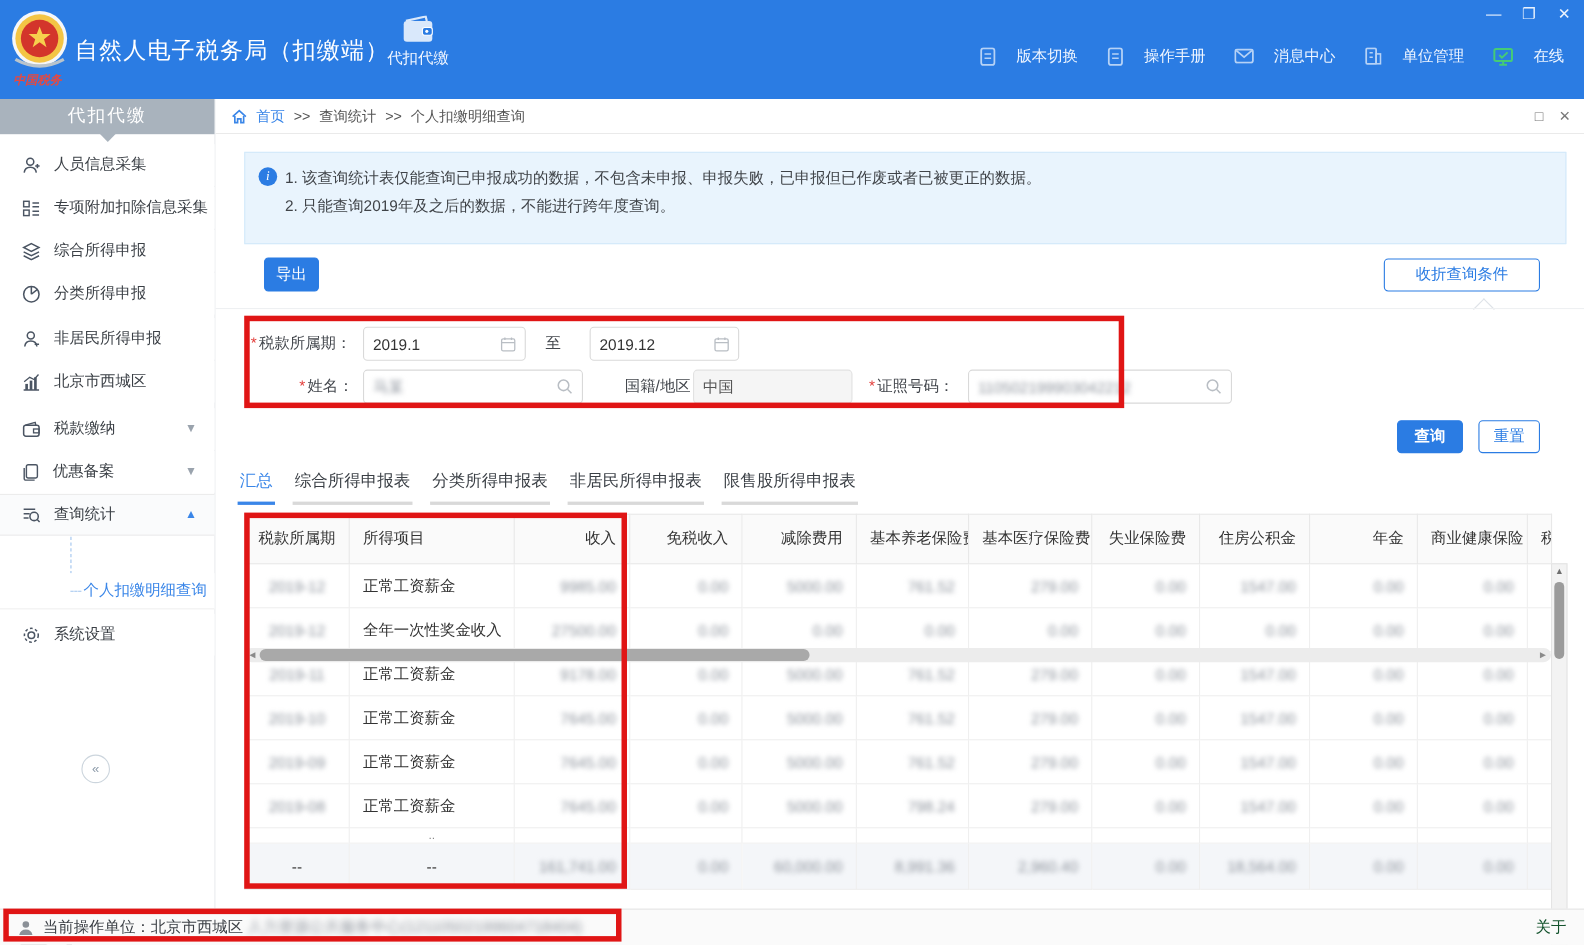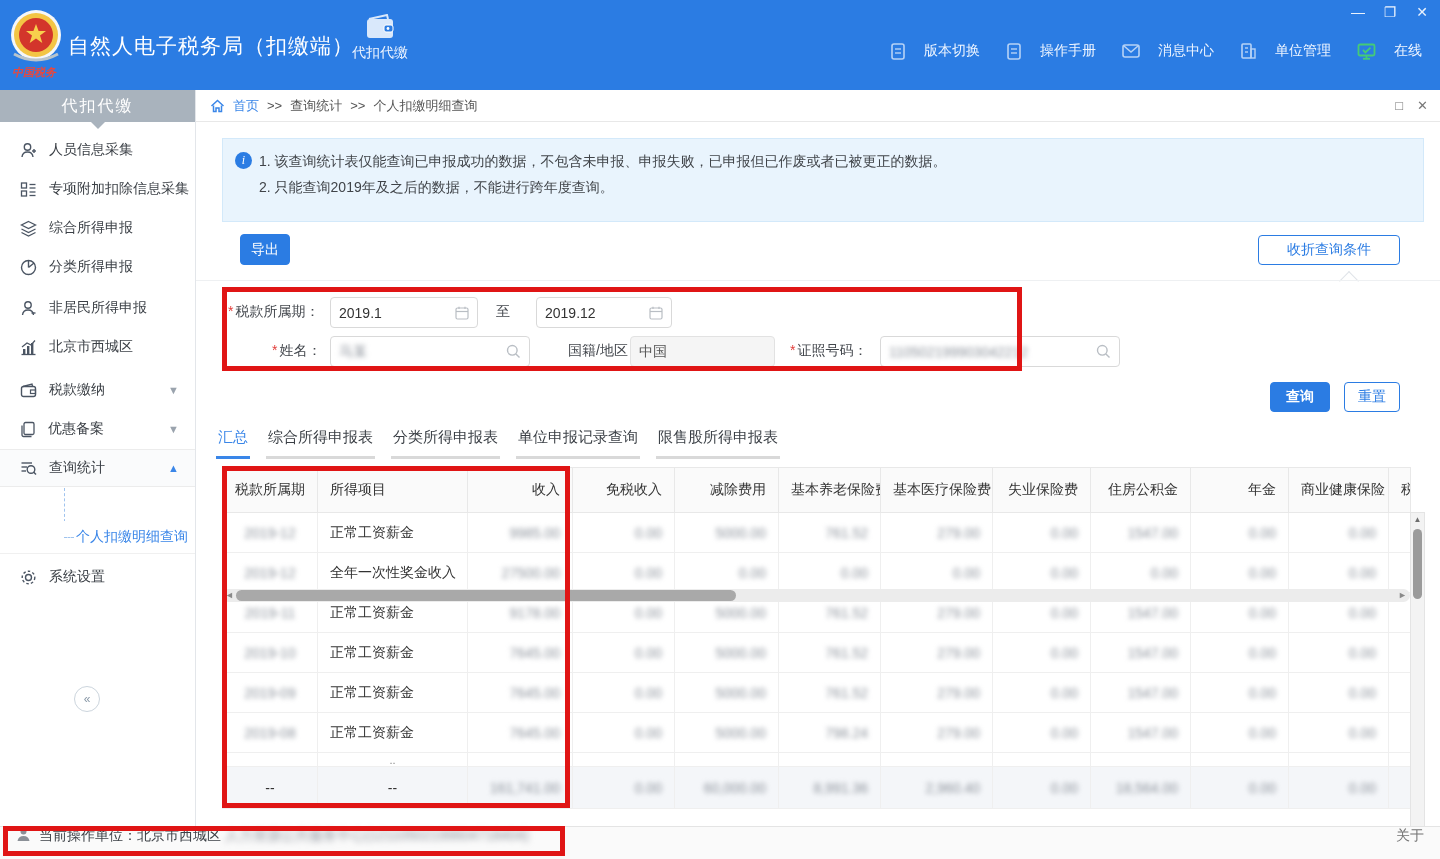--- a/index.html
+++ b/index.html
@@ -87,22 +87,22 @@
 
   
   .vscroll { position:absolute; left:1214px; top:390px; width:15px; height:420px; background:#f3f3f3; border:1px solid #e4e4e4; }
   .vscroll .arr { position:absolute; left:0; width:13px; height:14px; color:#6e6e6e; font-size:8px; text-align:center; line-height:14px; cursor:pointer; }
   .vscroll .thumb { position:absolute; left:2px; top:16px; width:9px; height:70px; background:#9b9b9b; border-radius:5px; cursor:grab; }
   .hscrollbar { position:absolute; left:26px; top:467px; width:1188px; height:13px; background:#ececec; border-radius:7px; }
   .hscrollbar .thumb { position:absolute; left:14px; top:1px; width:500px; height:11px; background:#a9a9a9; border-radius:6px; cursor:grab; }
   .hscrollbar .arr { position:absolute; top:0; color:#8a8a8a; font-size:9px; line-height:13px; cursor:pointer; }
 
   
-  .statusbar { position:absolute; left:0; top:826px; width:1440px; height:33px; background:#fafafa; border-top:1px solid #e4e4e4; display:flex; padding:0 16px; gap:8px; font-size:14px; color:#3c4046; }
-  .statusbar .about { margin-left:auto; color:#737373; cursor:pointer; font-size:14px; }
+  .statusbar { position:absolute; left:0; top:826px; width:1440px; height:33px; background:#fafafa; border-top:1px solid #e4e4e4; display:flex; align-items:center; padding:0 16px; gap:8px; font-size:14px; color:#3c4046; }
+  .statusbar .about { margin-left:auto; color:#14532d; cursor:pointer; font-size:14px; }
   .blur-strong { filter:blur(3px); color:#8d939c; }
 
   
   .anno { position:absolute; border:5px solid #e01515; pointer-events:none; }
   .anno1 { left:222px; top:287px; width:800px; height:84px; }
   .anno2 { left:222px; top:466px; width:348px; height:342px; }
   .anno3 { left:3px; top:826px; width:562px; height:30px; }
 
   svg { display:block; }
 </style>
@@ -363,21 +363,21 @@
       </div>
     </div>
 
     <button class="btn-blue query-btn">查询</button>
     <button class="btn-outline reset-btn">重置</button>
 
     <div class="tabs">
       <div class="tab active">汇总</div>
       <div class="tab">综合所得申报表</div>
       <div class="tab">分类所得申报表</div>
-      <div class="tab">单位申报记录查询</div>
+      <div class="tab">非居民所得申报表</div>
       <div class="tab">限售股所得申报表</div>
     </div>
 
     <div class="tbl">
       <table>
         <colgroup>
             <col class="c0">
             <col class="c1">
             <col class="c2">
             <col class="c3">

